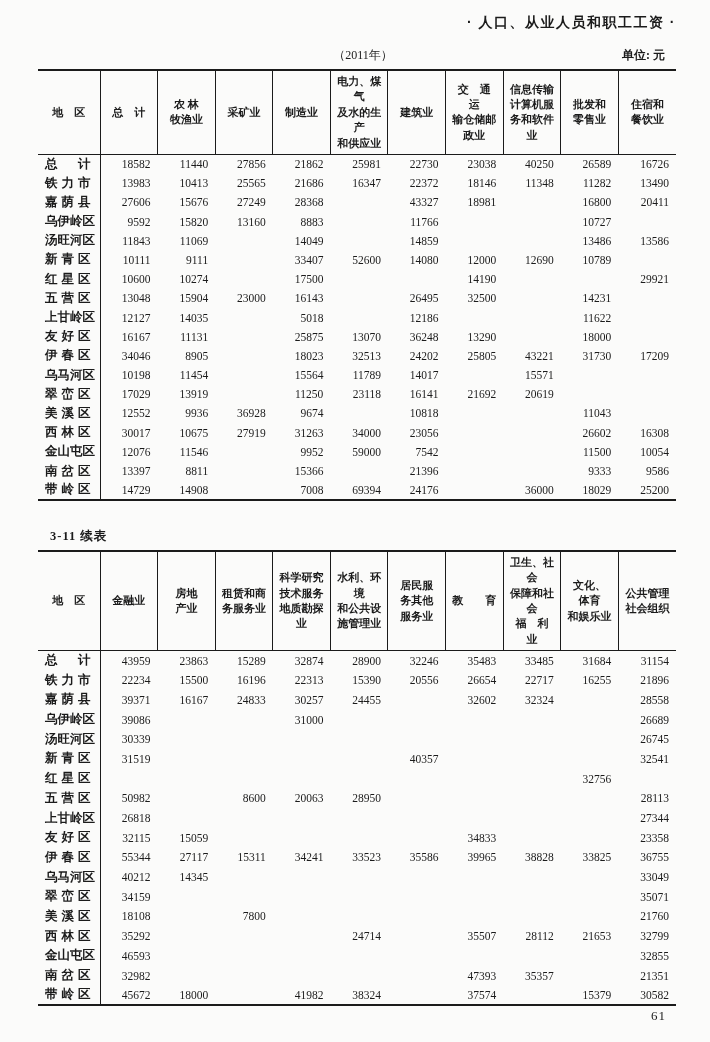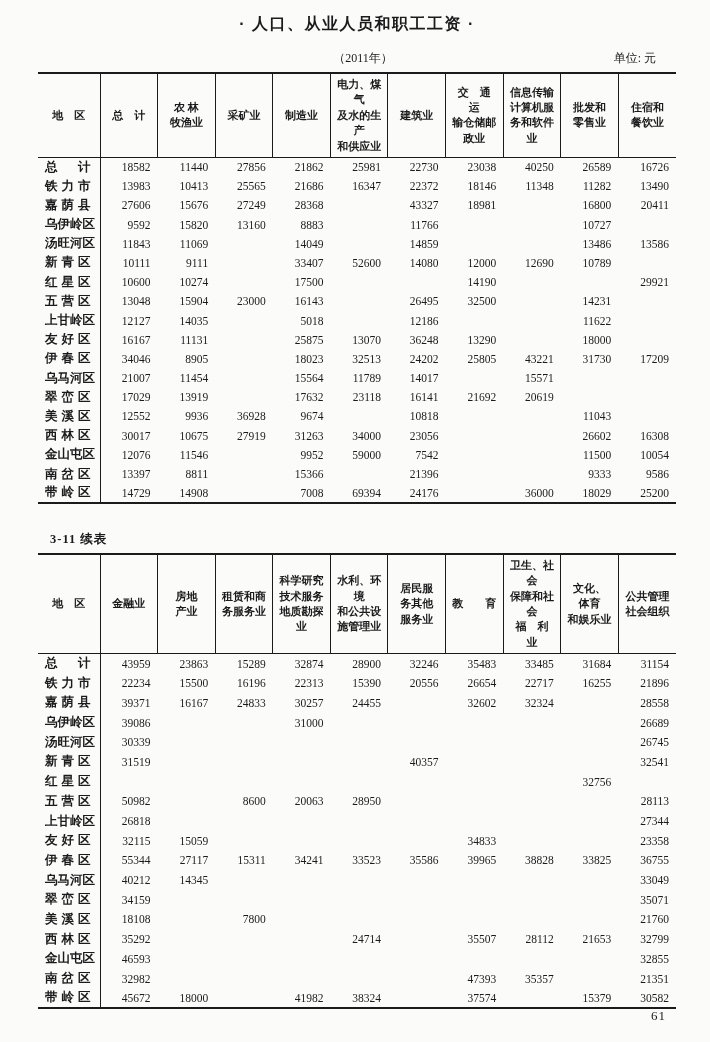--- a/index.html
+++ b/index.html
@@ -3,31 +3,31 @@
 <meta charset="utf-8">
 <style>
   html,body{margin:0;padding:0;}
   body{
     width:710px;height:1042px;background:#fbfbfa;color:#1b1b1b;
     font-family:"Liberation Serif","DejaVu Serif",serif;
     position:relative;box-sizing:border-box;
   }
   .page{padding:14px 34px 0 38px;}
   .top-header{
-    text-align:center;font-size:16px;font-weight:bold;letter-spacing:1.5px;
+    text-align:right;font-size:14px;font-weight:bold;letter-spacing:1.5px;
     font-family:"Liberation Sans","DejaVu Sans",sans-serif;
   }
   .title{
     text-align:center;font-size:21px;font-weight:bold;margin:17px 0 0 0;
     letter-spacing:2px;
     font-family:"Liberation Sans","DejaVu Sans",sans-serif;
   }
   .meta{position:relative;height:17px;margin-top:15px;font-size:12px;}
   .meta .year{position:absolute;left:12px;right:0;text-align:center;}
-  .meta .unit{position:absolute;right:20px;font-weight:normal;margin-left:16px;}
+  .meta .unit{position:absolute;right:11px;font-weight:bold;margin-left:16px;}
   table{
     width:100%;border-collapse:collapse;table-layout:fixed;
     border-top:2px solid #1b1b1b;border-bottom:2px solid #1b1b1b;
     margin-top:5px;
   }
   thead th{
     border-right:1px solid #1b1b1b;border-bottom:1px solid #1b1b1b;
     font-size:11px;font-weight:bold;text-align:center;vertical-align:middle;
     white-space:pre-line;line-height:1.4;padding:3px 1px;
   }
@@ -238,37 +238,37 @@
           <td>18023</td>
           <td>32513</td>
           <td>24202</td>
           <td>25805</td>
           <td>43221</td>
           <td>31730</td>
           <td>17209</td>
         </tr>
         <tr>
           <td class="region">乌马河区</td>
-          <td>21007</td>
+          <td>10198</td>
           <td>11454</td>
           <td></td>
           <td>15564</td>
           <td>11789</td>
           <td>14017</td>
           <td></td>
           <td>15571</td>
           <td></td>
           <td></td>
         </tr>
         <tr>
           <td class="region">翠峦区</td>
           <td>17029</td>
           <td>13919</td>
           <td></td>
-          <td>17632</td>
+          <td>11250</td>
           <td>23118</td>
           <td>16141</td>
           <td>21692</td>
           <td>20619</td>
           <td></td>
           <td></td>
         </tr>
         <tr>
           <td class="region">美溪区</td>
           <td>12552</td>

